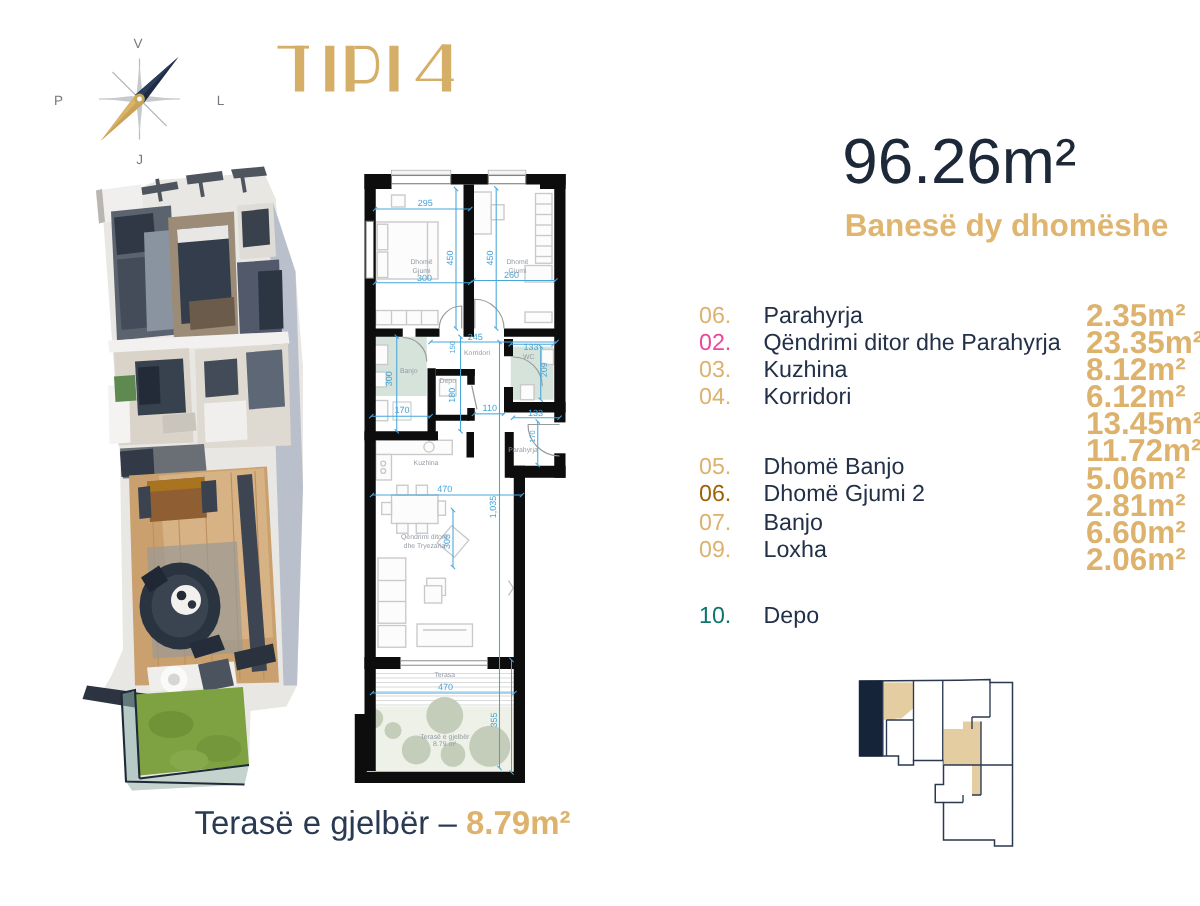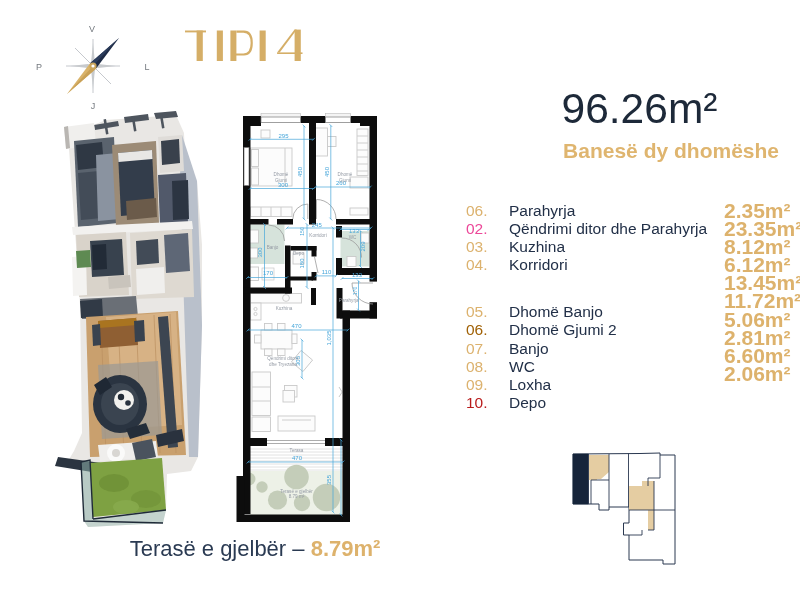--- a/index.html
+++ b/index.html
@@ -408,23 +408,22 @@
 <div class="abs gold" style="left:439px;top:139px;width:340px;text-align:right;font-size:21px;font-weight:bold;color:#DFB56F;">Banesë dy dhomëshe</div>
 
 <div class="abs" style="left:466px;top:202px;font-size:15.5px;line-height:18.1px;">
   <div><span style="display:inline-block;width:43px;color:#DCB26E;">06.</span><span class="navy">Parahyrja</span></div>
   <div><span style="display:inline-block;width:43px;color:#ec4899;">02.</span><span class="navy">Qëndrimi ditor dhe Parahyrja</span></div>
   <div><span style="display:inline-block;width:43px;color:#DCB26E;">03.</span><span class="navy">Kuzhina</span></div>
   <div><span style="display:inline-block;width:43px;color:#DCB26E;">04.</span><span class="navy">Korridori</span></div>
   <div><span style="display:inline-block;width:43px;color:#DCB26E;margin-top:29px;">05.</span><span class="navy">Dhomë Banjo</span></div>
   <div><span style="display:inline-block;width:43px;color:#a16207;">06.</span><span class="navy">Dhomë Gjumi 2</span></div>
   <div><span style="display:inline-block;width:43px;color:#DCB26E;">07.</span><span class="navy">Banjo</span></div>
-  <div><span style="display:inline-block;width:43px;color:#DCB26E;">08.</span><span class="navy">WC</span></div>
   <div><span style="display:inline-block;width:43px;color:#DCB26E;">09.</span><span class="navy">Loxha</span></div>
-  <div><span style="display:inline-block;width:43px;color:#b91c1c;">10.</span><span class="navy">Depo</span></div>
+  <div><span style="display:inline-block;width:43px;color:#0f766e;margin-top:26px;">10.</span><span class="navy">Depo</span></div>
 </div>
 <div class="abs" style="left:724px;top:202px;font-size:21px;line-height:18.1px;font-weight:bold;color:#DDB26C;">
   <div>2.35m²</div>
       <div>23.35m²</div>
       <div>8.12m²</div>
       <div>6.12m²</div>
       <div>13.45m²</div>
   <div>11.72m²</div>
       <div>5.06m²</div>
       <div>2.81m²</div>

